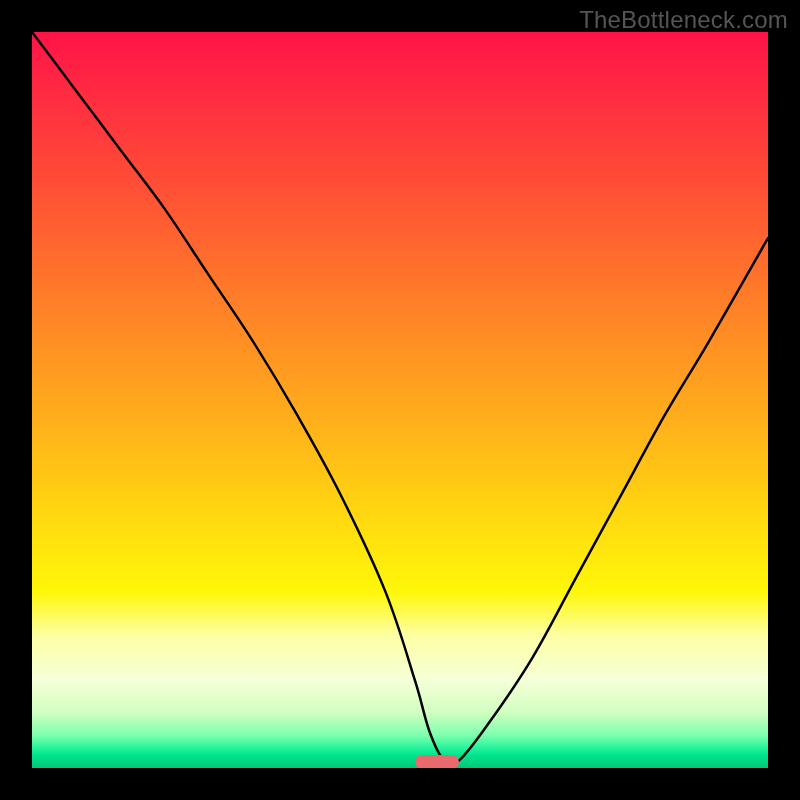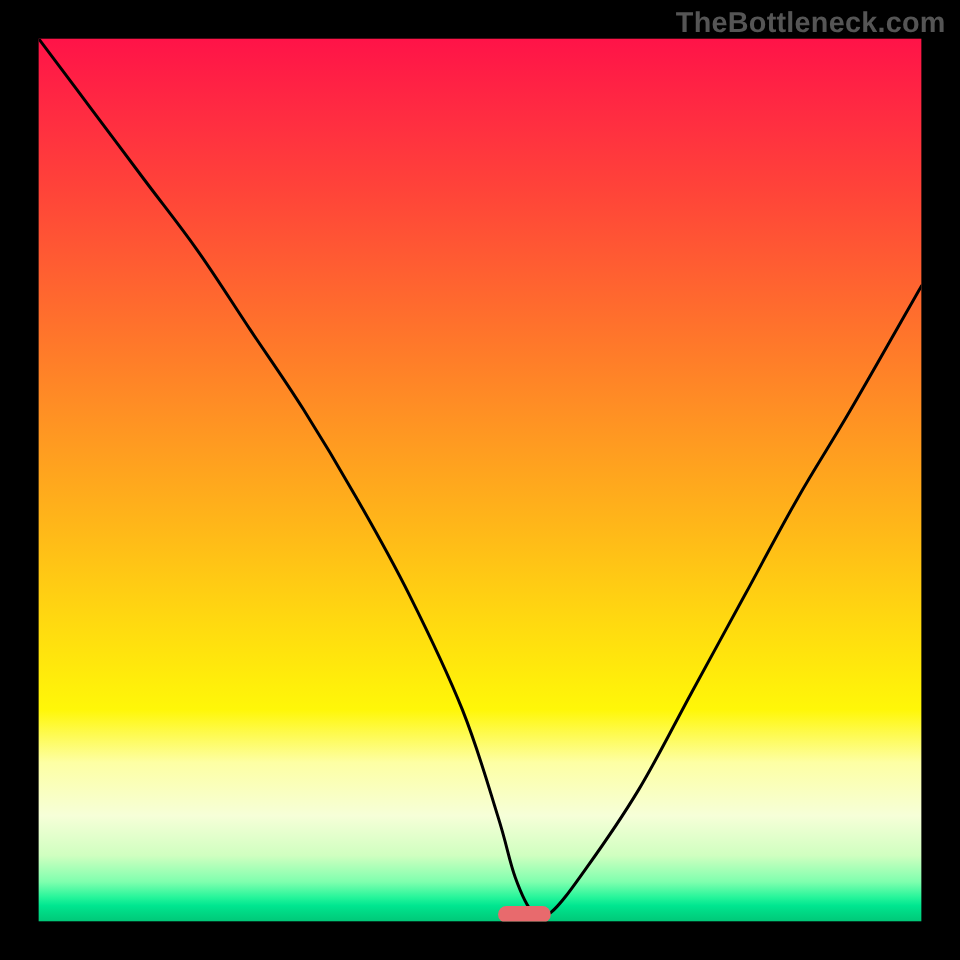--- a/index.html
+++ b/index.html
@@ -16,21 +16,21 @@
     width: 800px;
     height: 800px;
     background: #000;
   }
   .watermark {
     position: absolute;
     top: 6px;
     right: 12px;
     color: #555;
     font-size: 24px;
-    font-weight: 700;
+    font-weight: 400;
     letter-spacing: 0.2px;
     z-index: 10;
   }
   .plot-area {
     position: absolute;
     left: 32px;
     top: 32px;
     width: 736px;
     height: 736px;
     overflow: hidden;

